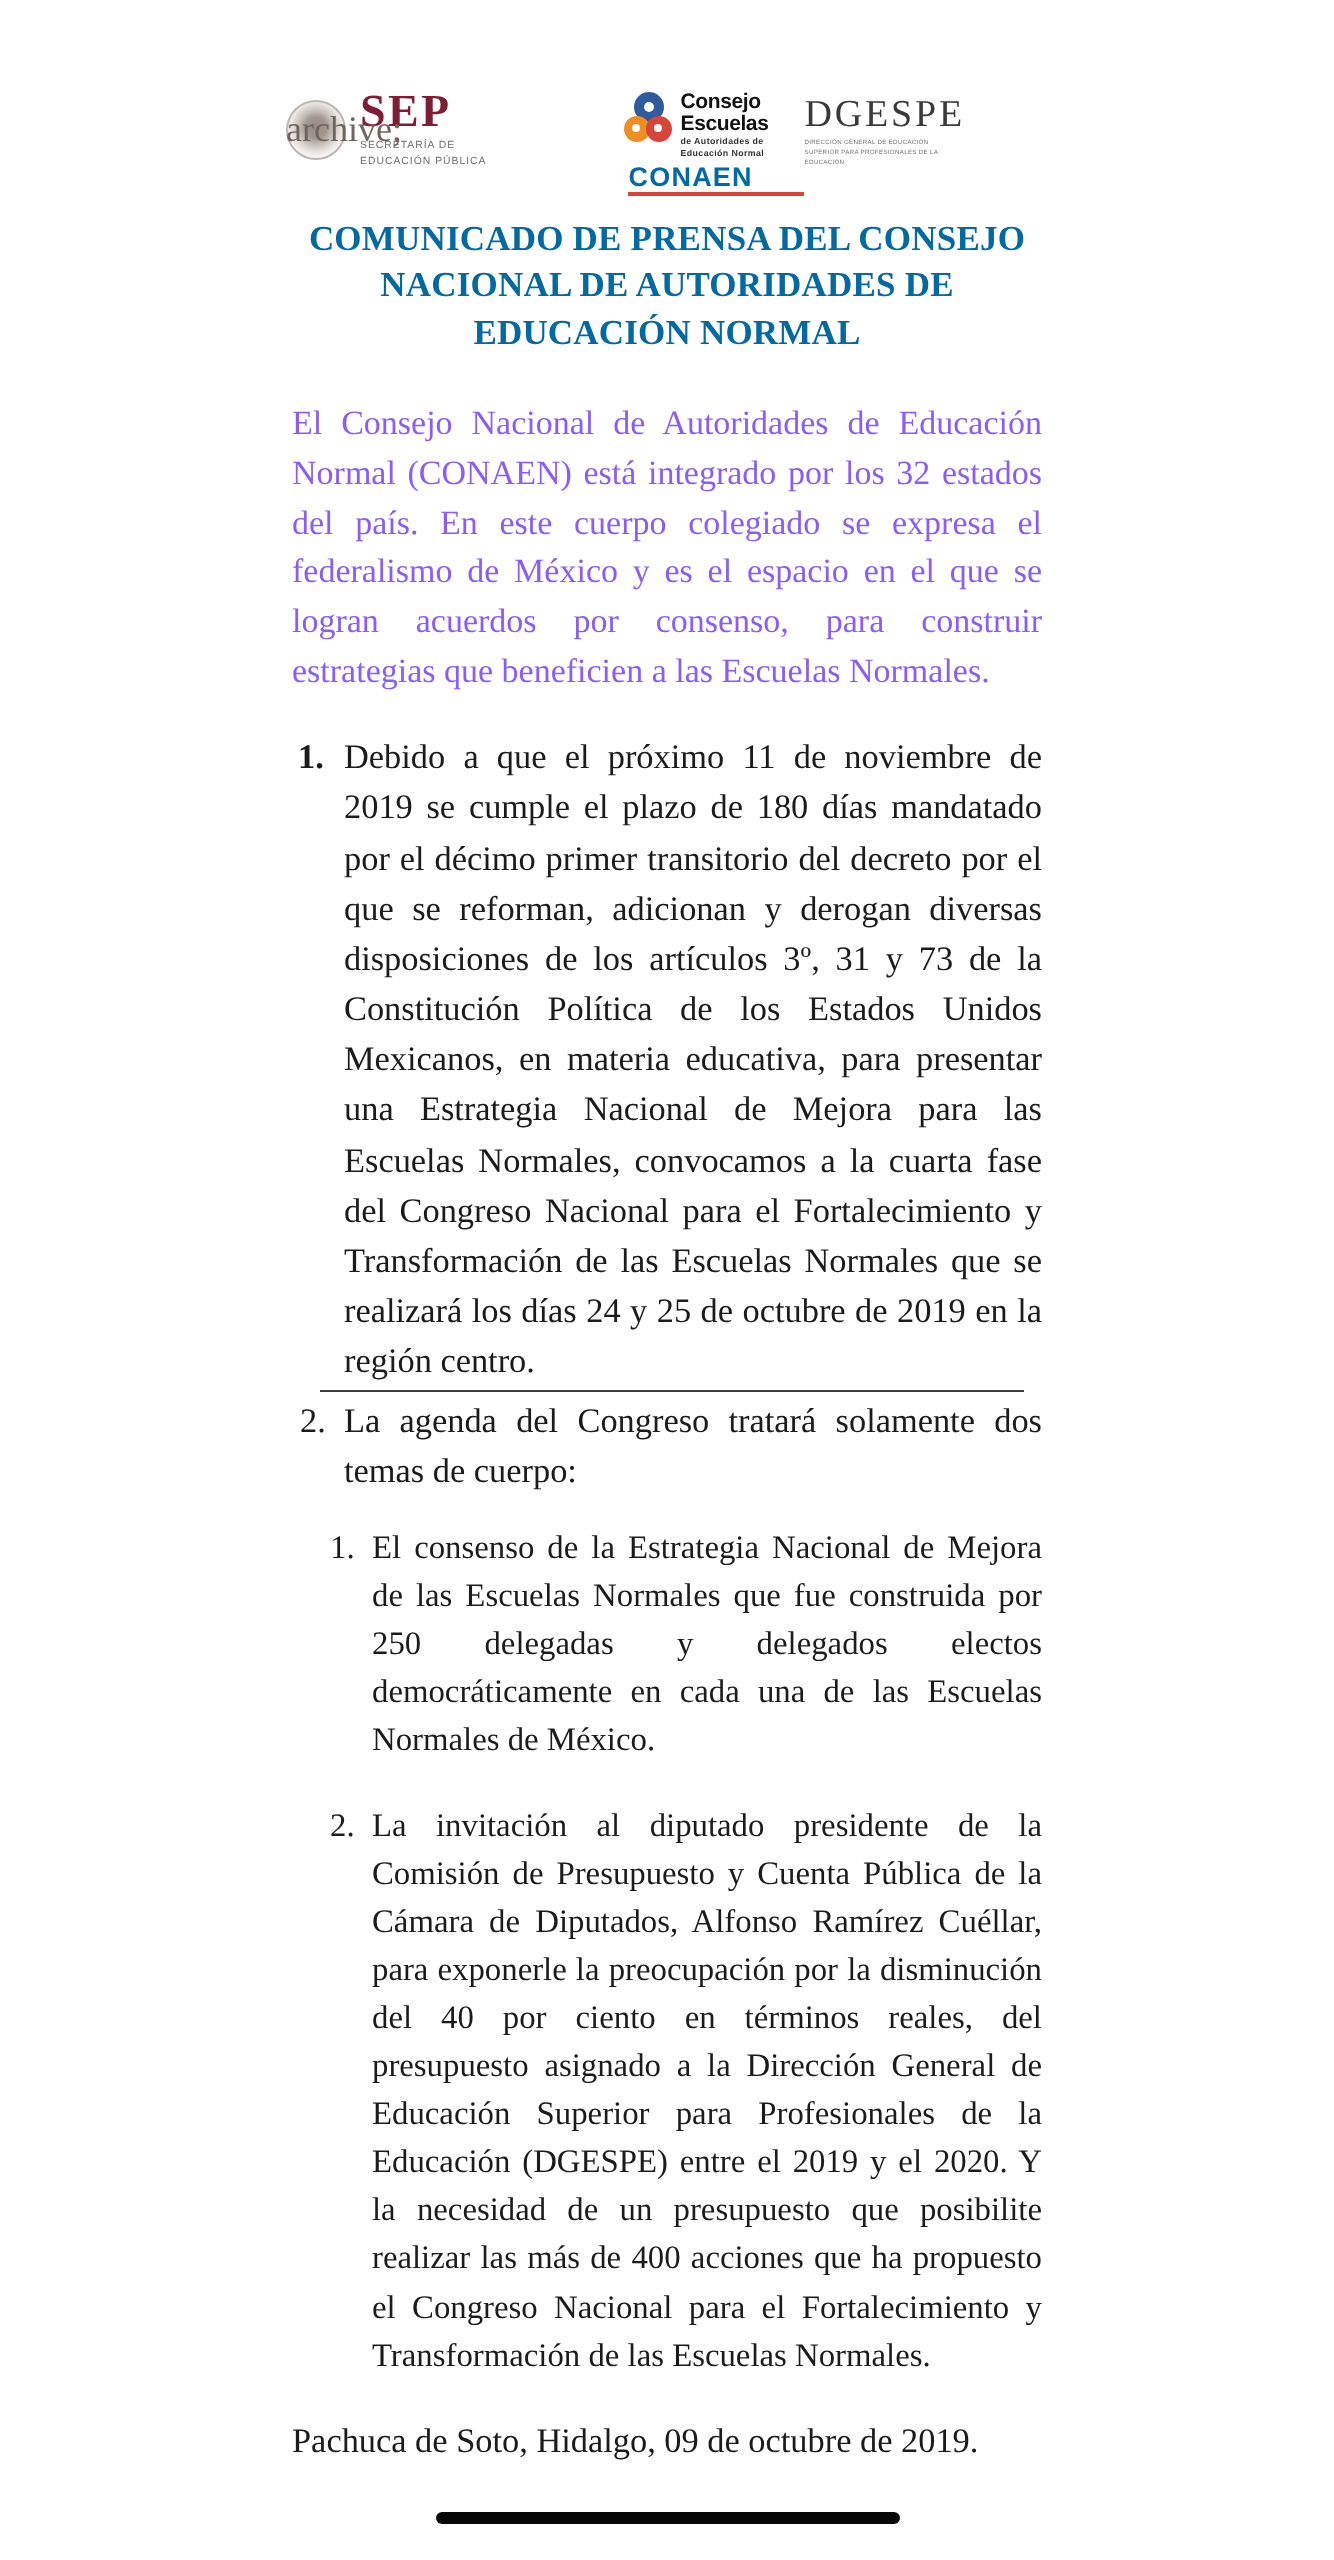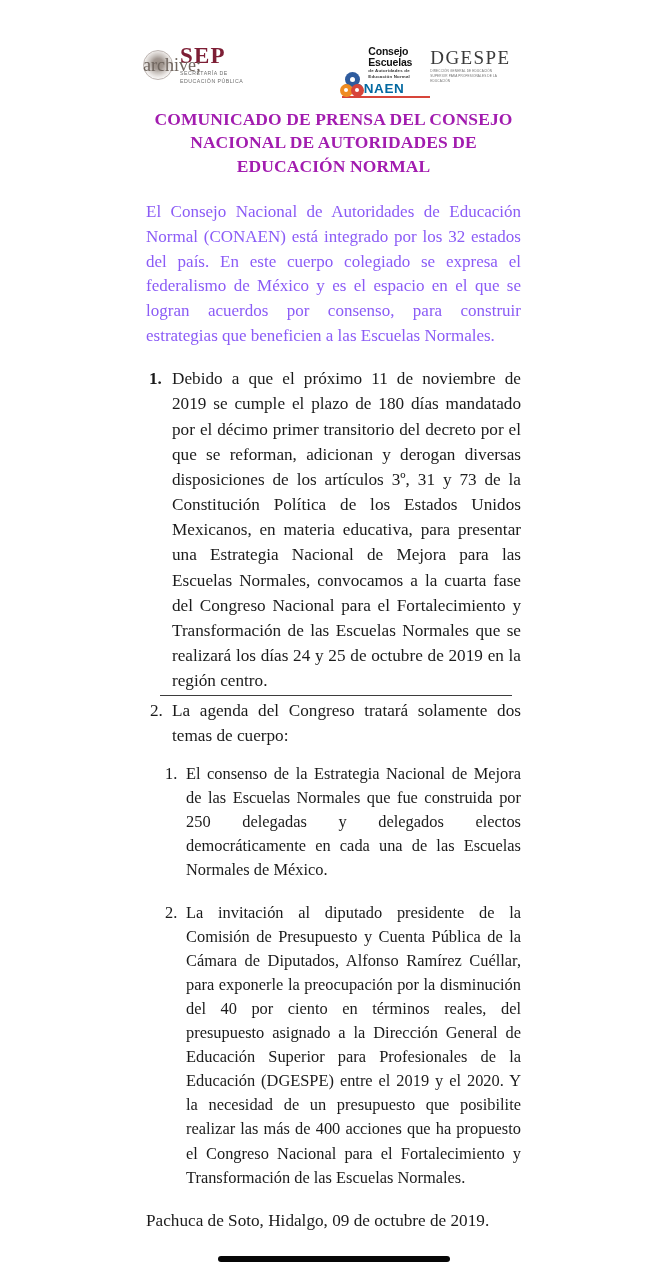--- a/index.html
+++ b/index.html
@@ -80,22 +80,22 @@
     color: #6d6d6d;
     line-height: 1.5;
     display: block;
     margin-top: 3px;
     text-transform: uppercase;
   }
 
   
   .conaen-logo {
     display: flex;
-    align-items: flex-end;
-    margin-left: 97px;
+    align-items: flex-start;
+    margin-left: 69px;
     padding-top: 2px;
   }
   .conaen-mark {
     position: relative;
     width: 25px;
     height: 26px;
     flex: 0 0 auto;
     margin-right: 3px;
   }
   .conaen-mark .c-dot {
@@ -169,21 +169,21 @@
     width: 76px;
   }
 
   
   .doc-title {
     font-family: "Liberation Serif", serif;
     font-weight: bold;
     font-size: 17.5px;
     line-height: 1.33;
     text-align: center;
-    color: #a21caf;
+    color: #0369a1;
     margin: 46px auto 0 auto;
     width: 380px;
     letter-spacing: .1px;
   }
 
   
   .body-wrap {
     margin: 0 auto;
     width: 375px;
     padding-top: 22px;

